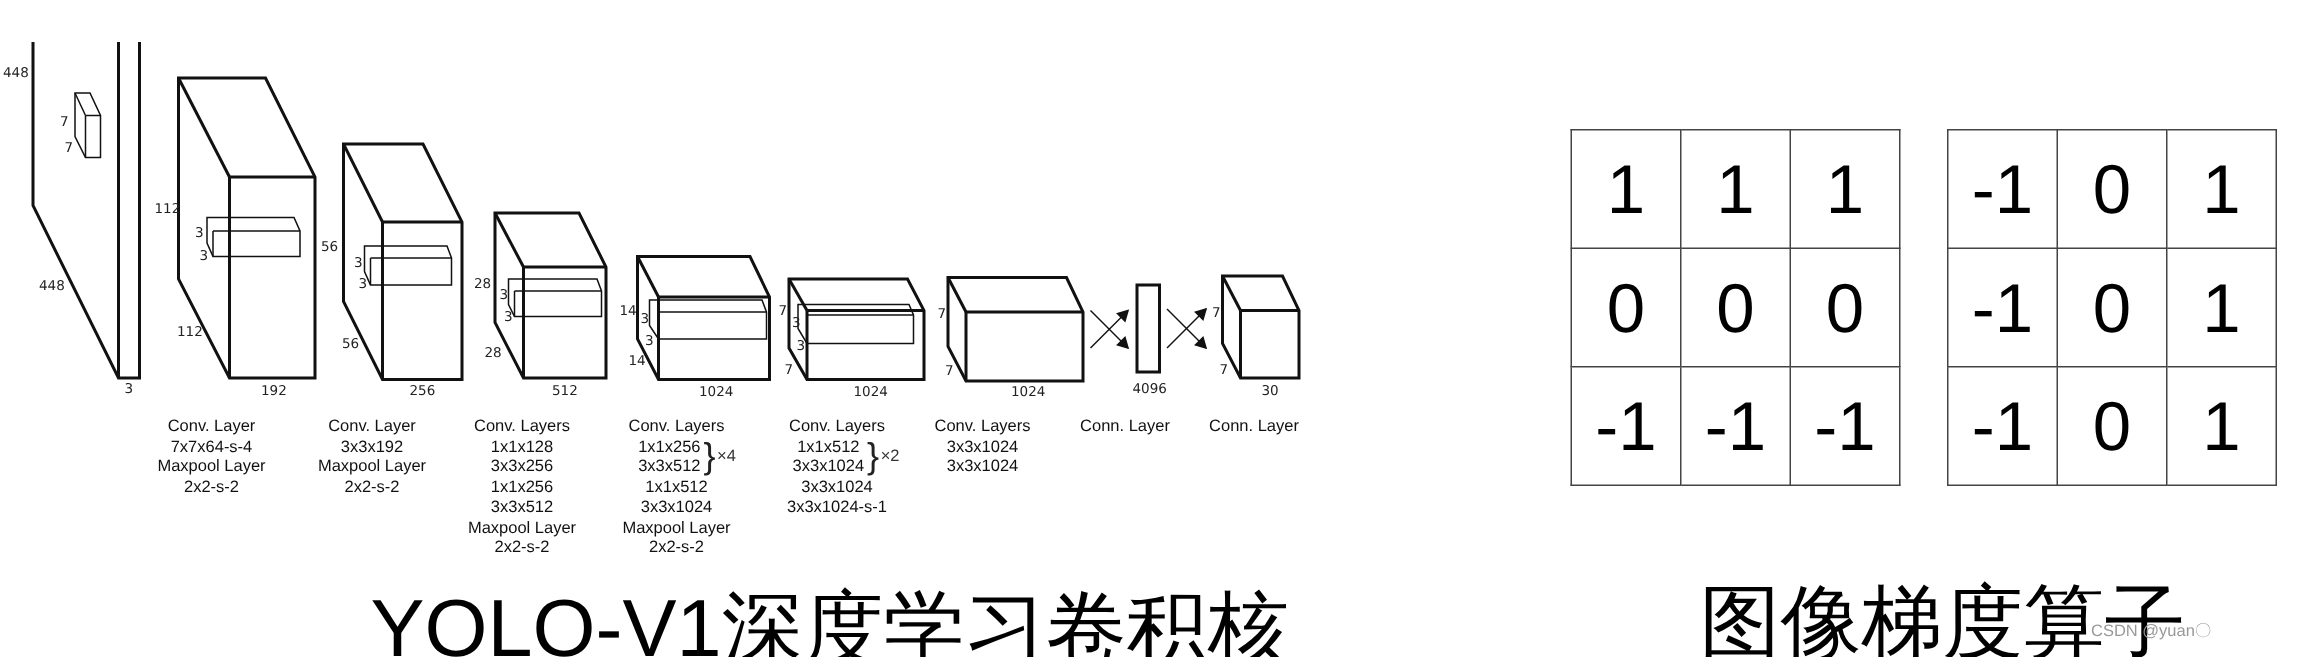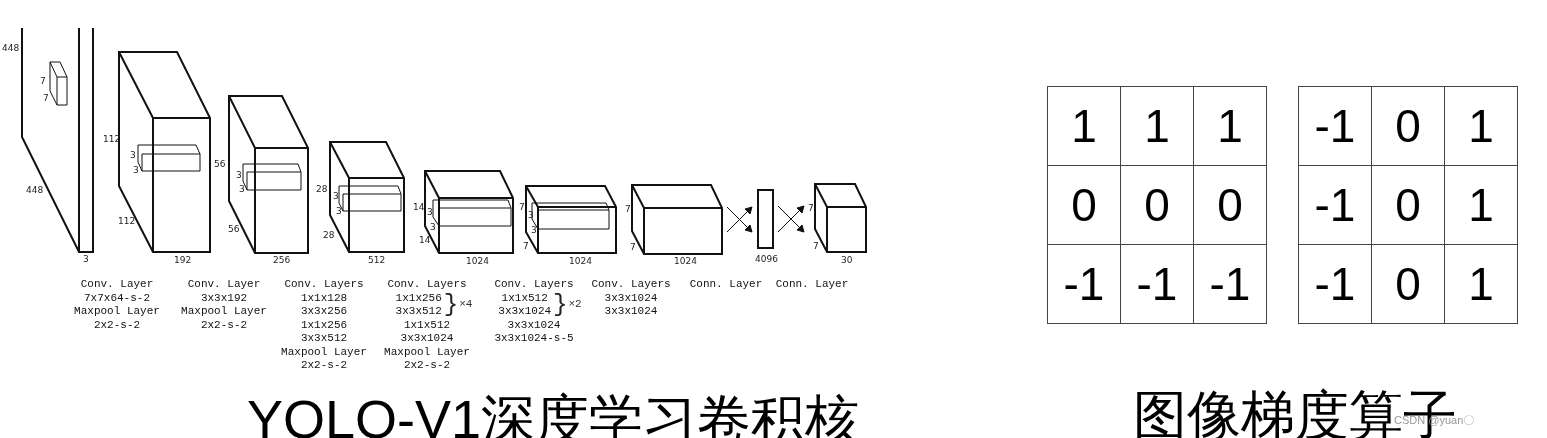--- a/index.html
+++ b/index.html
@@ -1,21 +1,21 @@
 <!DOCTYPE html>
 <html><head>
 <meta charset="utf-8">
 <style>
   html, body { margin: 0; padding: 0; background: #ffffff; }
   body { width: 1547px; height: 438px; position: relative; overflow: hidden; font-family: "DejaVu Sans", sans-serif; color: #111; }
   .panel { position: absolute; padding-left: 16px; }
   #yolo-panel { left: 0; top: 0; width: 900px; height: 438px; }
   #yolo-svg { position: absolute; left: 0; top: 0; }
   .dimlabel { font-family: "DejaVu Sans", sans-serif; font-size: 9px; fill: #222; }
-  .caption-col { position: absolute; top: 278px; text-align: center; font-family: Liberation Mono, monospace; font-size: 11px; line-height: 13.5px; color: #111; white-space: nowrap; }
+  .caption-col { position: absolute; top: 278px; text-align: center; font-family: Liberation Sans, sans-serif; font-size: 11px; line-height: 13.5px; color: #111; white-space: nowrap; margin-left: 24px; }
   .caption-col .line { display: block; }
   .brace-group { display: inline-flex; align-items: center; }
   .brace-group .lines { display: inline-block; text-align: center; }
   .brace { font-size: 24px; line-height: 22px; margin-left: 2px; color: #222; }
   .times { font-size: 11px; margin-left: 1px; color: #333; }
   .big-title { position: absolute; font-family: "Liberation Sans", sans-serif; font-size: 54px; color: #000; white-space: nowrap; line-height: 1; }
   #kernel-panel { left: 1040px; top: 80px; width: 480px; height: 260px; }
   .kernel { position: absolute; top: 6px; border-collapse: collapse; }
   .kernel td { width: 72px; height: 78px; border: 1.5px solid #444; text-align: center; vertical-align: middle; font-family: "Liberation Sans", sans-serif; font-size: 46px; color: #000; padding: 0; }
   #watermark { position: absolute; left: 1394px; top: 413px; font-family: "Liberation Sans", sans-serif; font-size: 11px; color: #999; white-space: nowrap; }
@@ -158,21 +158,21 @@
       <line x1="827" y1="207" x2="866" y2="207"></line>
       <line x1="827" y1="207" x2="827" y2="252"></line>
       <text class="dimlabel" x="808" y="211" stroke="none">7</text>
       <text class="dimlabel" x="813" y="249" stroke="none">7</text>
       <text class="dimlabel" x="841" y="263" stroke="none">30</text>
     </g>
   </svg>
 
   <div class="caption-col" style="left:72px;width:90px;">
     <span class="line">Conv. Layer</span>
-    <span class="line">7x7x64-s-2</span>
+    <span class="line">7x7x64-s-4</span>
     <span class="line">Maxpool Layer</span>
     <span class="line">2x2-s-2</span>
   </div>
   <div class="caption-col" style="left:178px;width:92px;">
     <span class="line">Conv. Layer</span>
     <span class="line">3x3x192</span>
     <span class="line">Maxpool Layer</span>
     <span class="line">2x2-s-2</span>
   </div>
   <div class="caption-col" style="left:278px;width:92px;">
@@ -203,21 +203,21 @@
     <span class="line" style="margin-right:12px;">Conv. Layers</span>
     <span class="line"><span class="brace-group">
       <span class="lines">
         <span class="line">1x1x512</span>
         <span class="line">3x3x1024</span>
       </span>
       <span class="brace">}</span>
       <span class="times">×2</span>
     </span></span>
     <span class="line" style="margin-right:12px;">3x3x1024</span>
-    <span class="line" style="margin-right:12px;">3x3x1024-s-5</span>
+    <span class="line" style="margin-right:12px;">3x3x1024-s-1</span>
   </div>
   <div class="caption-col" style="left:590px;width:82px;">
     <span class="line">Conv. Layers</span>
     <span class="line">3x3x1024</span>
     <span class="line">3x3x1024</span>
   </div>
   <div class="caption-col" style="left:688px;width:76px;">
     <span class="line">Conn. Layer</span>
   </div>
   <div class="caption-col" style="left:774px;width:76px;">

